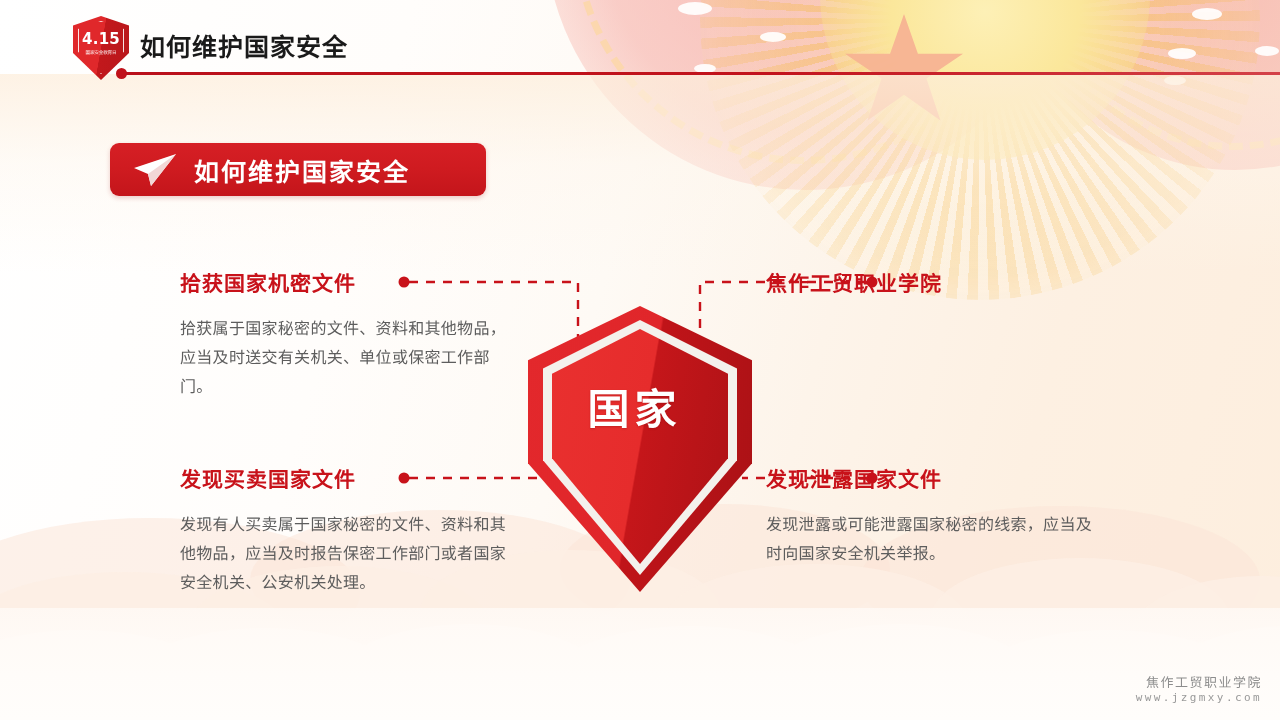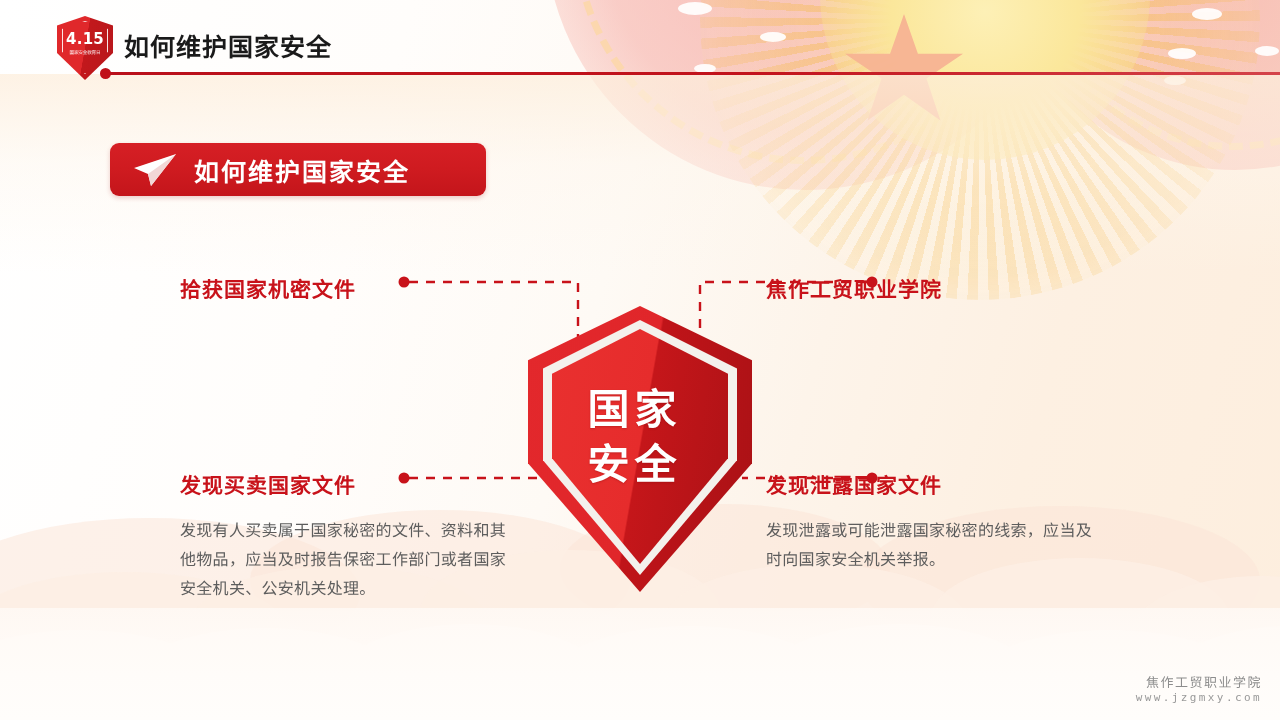--- a/index.html
+++ b/index.html
@@ -166,21 +166,21 @@
   .cloud-band {
     position: absolute;
     left: 0; bottom: 0;
     width: 1280px; height: 112px;
     background: linear-gradient(180deg, rgba(255,250,246,0.82) 0%, rgba(255,252,249,1) 60%, #fffdfb 100%);
   }
 
   
   .header {
     position: absolute;
-    left: 0; top: 0;
+    left: 16px; top: 0;
     width: 1172px;
     height: 92px;
   }
 
   .header-badge {
     position: absolute;
     left: 57px;
     top: 16px;
     width: 56px;
     height: 64px;
@@ -334,21 +334,21 @@
   .block {
     position: absolute;
     width: 332px;
   }
   .block-heading {
     font-size: 21px;
     font-weight: 700;
     color: #c8121a;
     letter-spacing: 1px;
     white-space: nowrap;
-    margin: 10px 0 17px 0;
+    margin: 4px 0 17px 0;
   }
   .block-body {
     font-size: 16px;
     line-height: 1.82;
     color: #5d5d5d;
     letter-spacing: 0.3px;
     margin: 0;
   }
   .block.right .block-heading,
   .block.right .block-body {
@@ -461,26 +461,26 @@
     <circle cx="872" cy="478" r="5.5" fill="#c8121a"></circle>
     <path d="M 867 478 L 742 478" fill="none" stroke="#c8121a" stroke-width="2.4" stroke-dasharray="9 8" stroke-linecap="butt"></path>
   </svg>
 
   <div class="center-shield">
     <div class="cs-outer"></div>
     <div class="cs-ring"></div>
     <div class="cs-face"></div>
     <div class="cs-label">
       <span>国家</span>
-      <span>安全</span>
     </div>
   </div>
 
   <div class="block block-tl">
     <p class="block-heading">拾获国家机密文件</p>
+    <p class="block-body">拾获属于国家秘密的文件、资料和其他物品，应当及时送交有关机关、单位或保密工作部门。</p>
   </div>
 
   <div class="block block-tr right">
     <p class="block-heading">焦作工贸职业学院</p>
   </div>
 
   <div class="block block-br right">
     <p class="block-heading">发现泄露国家文件</p>
     <p class="block-body">发现泄露或可能泄露国家秘密的线索，应当及时向国家安全机关举报。</p>
   </div>

